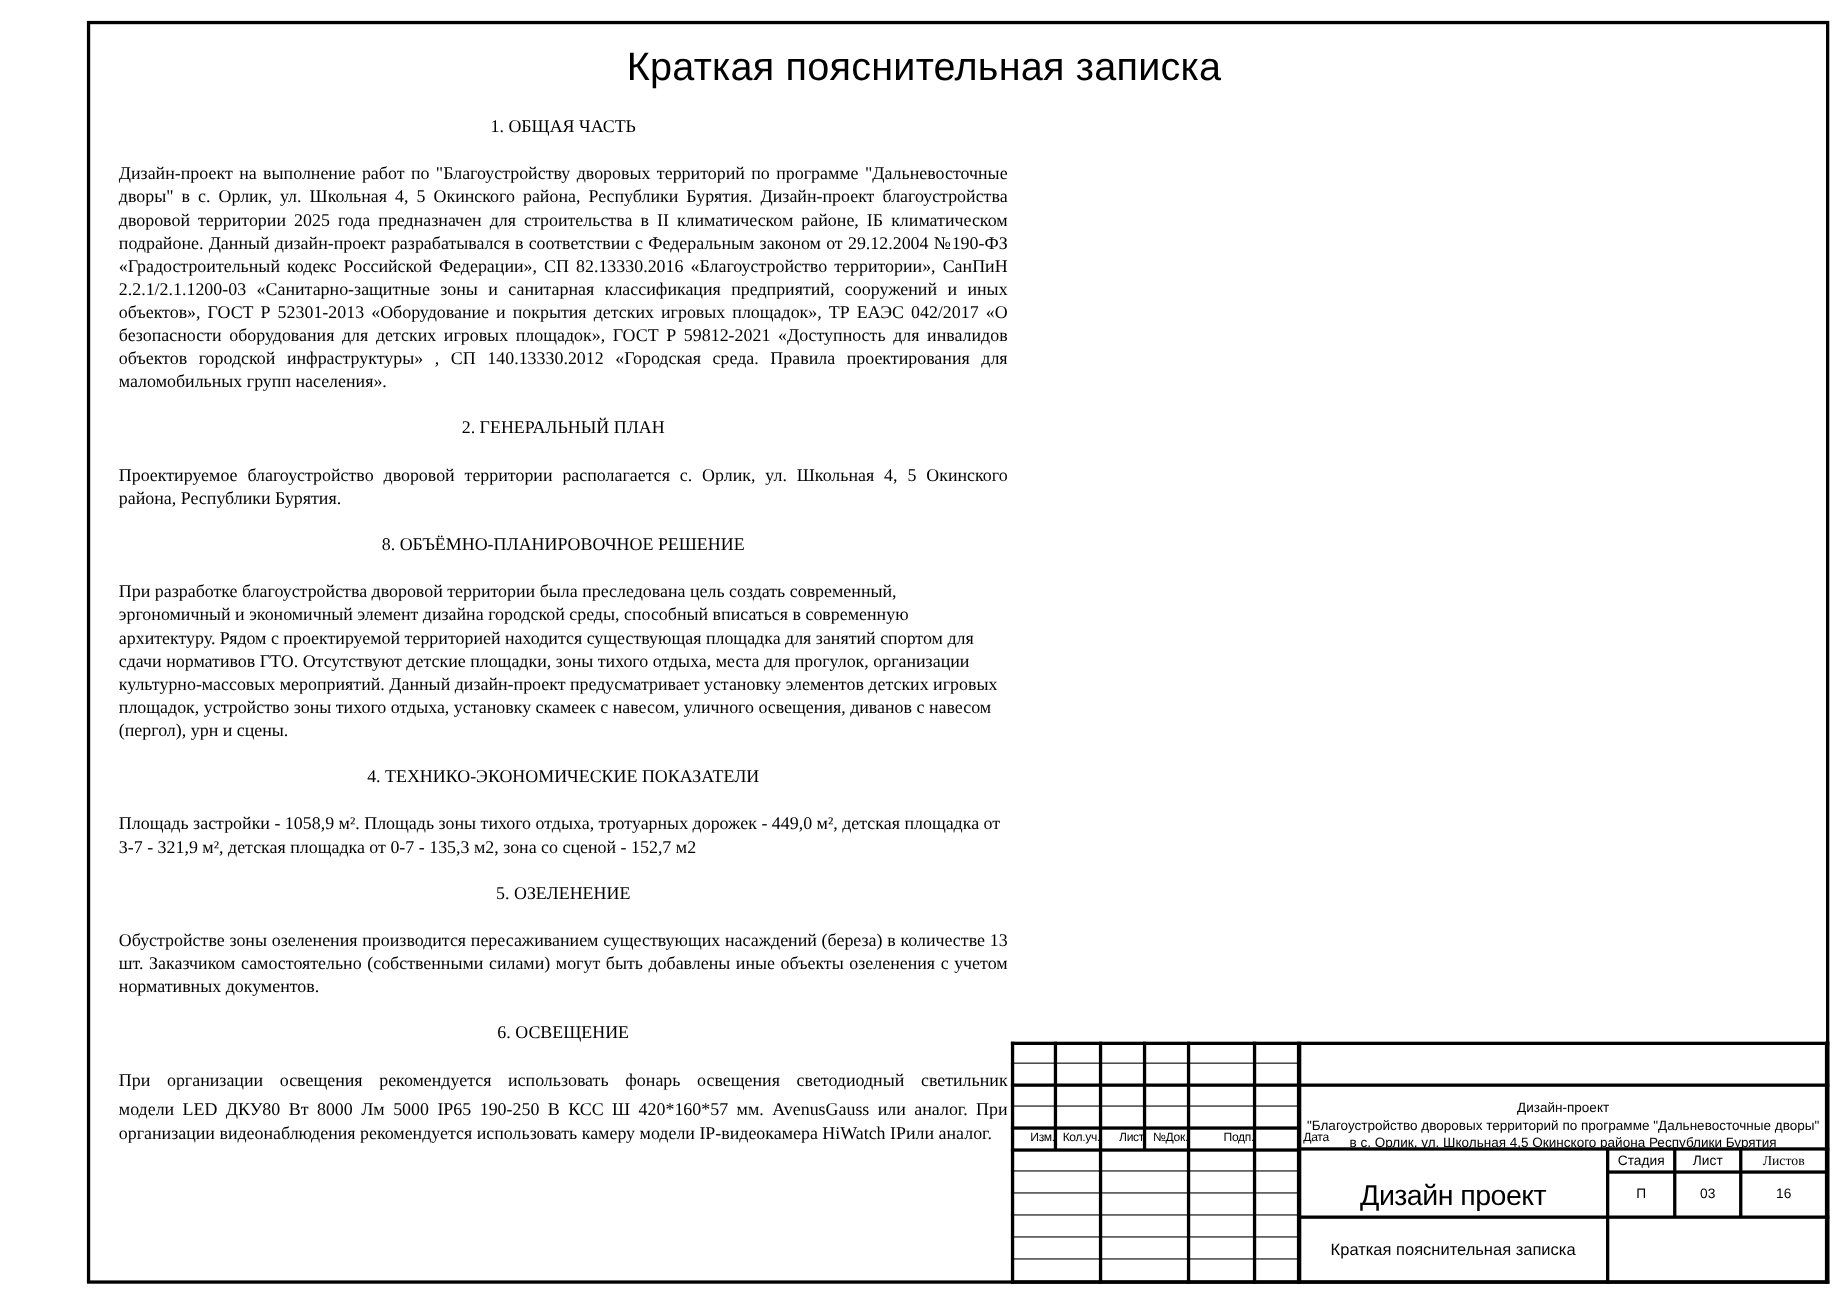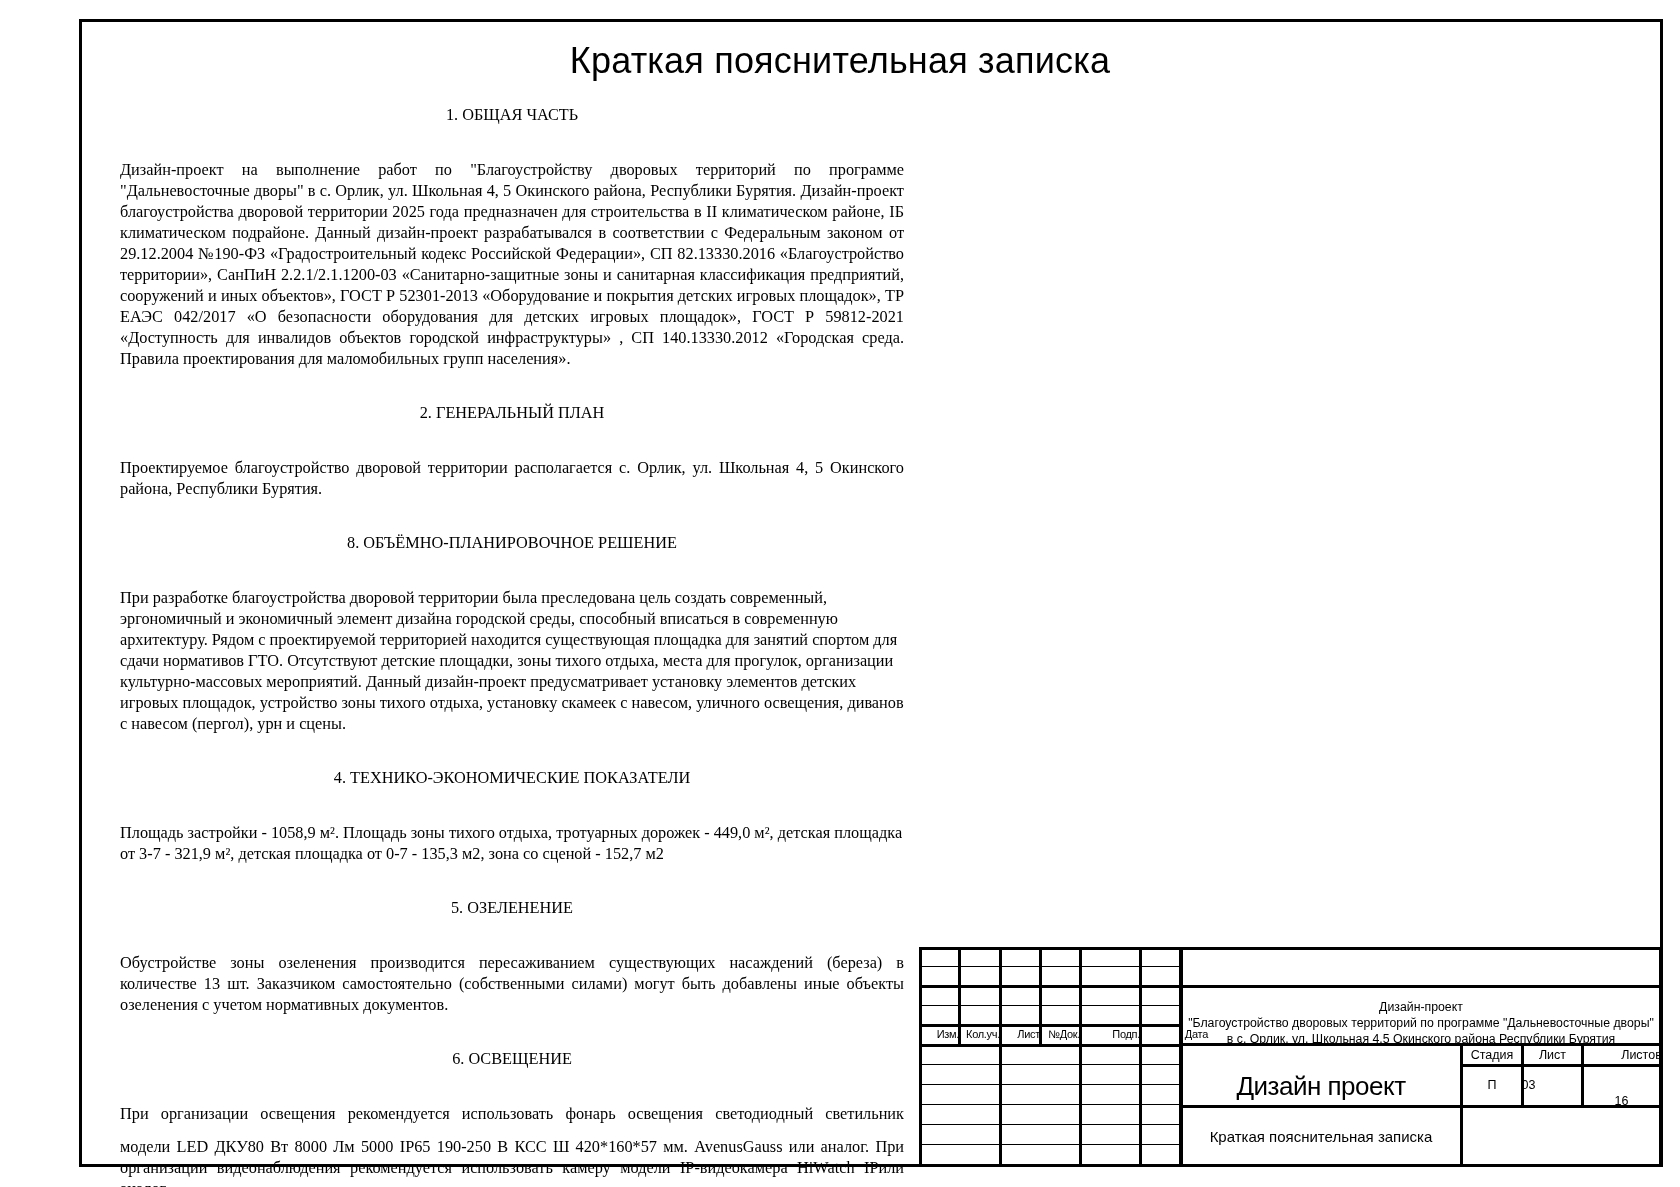--- a/index.html
+++ b/index.html
@@ -1,21 +1,21 @@
 <!DOCTYPE html>
 <html><head>
 <meta charset="utf-8">
 <style>
   html, body { margin:0; padding:0; background:#ffffff; }
   body { width:1680px; height:1187px; position:relative; overflow:hidden; color:#000; }
   .frame { position:absolute; left:79px; top:19px; width:1578px; height:1142px; border:3px solid #000; box-sizing:content-box; }
   .title { position:absolute; left:0; right:0; top:40px; text-align:center; font-family:"Liberation Sans", sans-serif; font-size:36px; letter-spacing:0.2px; }
   .content { position:absolute; left:108px; top:104px; width:808px; font-family:"Liberation Serif", serif; font-size:16.3px; line-height:21px; }
   .heading { margin:0; font-weight:normal; font-size:16.3px;text-align:center; }
-  .para { margin:12px; text-align:justify; }
+  .para { margin:0; text-align:justify; }
   .para.left { text-align:left; }
   .gap-h { height:22px; }
   .gap-s { height:21px; }
 
   
   .tb { position:absolute; left:919px; top:947px; width:744px; height:220px; font-family:"Liberation Sans", sans-serif; }
   .ln { position:absolute; background:#000; }
   .cell-text { position:absolute; text-align:right; font-size:11px; line-height:14px; letter-spacing:-0.3px; }
   .tb-desc { position:absolute; left:262px; top:52px; width:480px; text-align:center; font-size:12.3px; line-height:16px; }
   .tb-name { position:absolute; left:262px; top:122px; width:280px; text-align:center; font-size:26px; line-height:34px; letter-spacing:-0.5px; }
@@ -112,18 +112,18 @@
     <div>Дизайн-проект</div>
     <div>"Благоустройство дворовых территорий по программе "Дальневосточные дворы"</div>
     <div>в с. Орлик, ул. Школьная 4,5 Окинского района Республики Бурятия</div>
   </div>
 
   <div class="tb-name">Дизайн проект</div>
   <div class="tb-sheet">Краткая пояснительная записка</div>
 
   <div class="tb-small" style="left:543px;top:99px;width:60px;">Стадия</div>
   <div class="tb-small" style="left:604px;top:99px;width:59px;">Лист</div>
-  <div class="tb-small" style="left:684px;top:99px;width:77px;">Листов</div>
+  <div class="tb-small" style="left:664px;top:99px;width:77px;font-family:Liberation Serif, serif;">Листов</div>
 
   <div class="tb-small" style="left:543px;top:129px;width:60px;">П</div>
-  <div class="tb-small" style="left:580px;top:129px;width:59px;">03</div>
-  <div class="tb-small" style="left:664px;top:145px;width:77px;">16</div>
+  <div class="tb-small" style="left:604px;top:129px;width:59px;">03</div>
+  <div class="tb-small" style="left:664px;top:129px;width:77px;">16</div>
 </div>
 
 </body></html>

